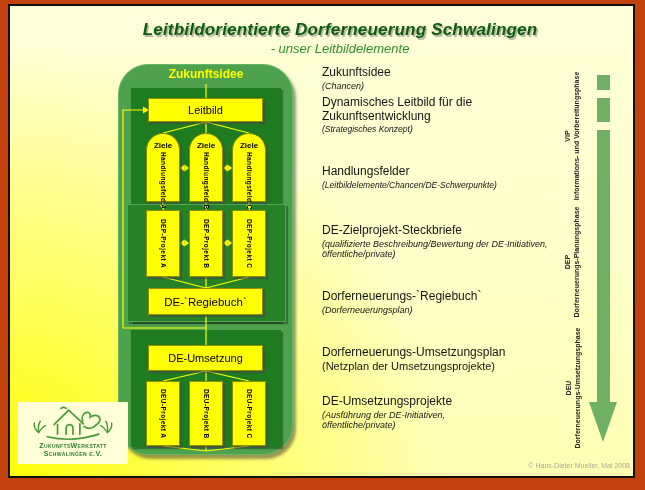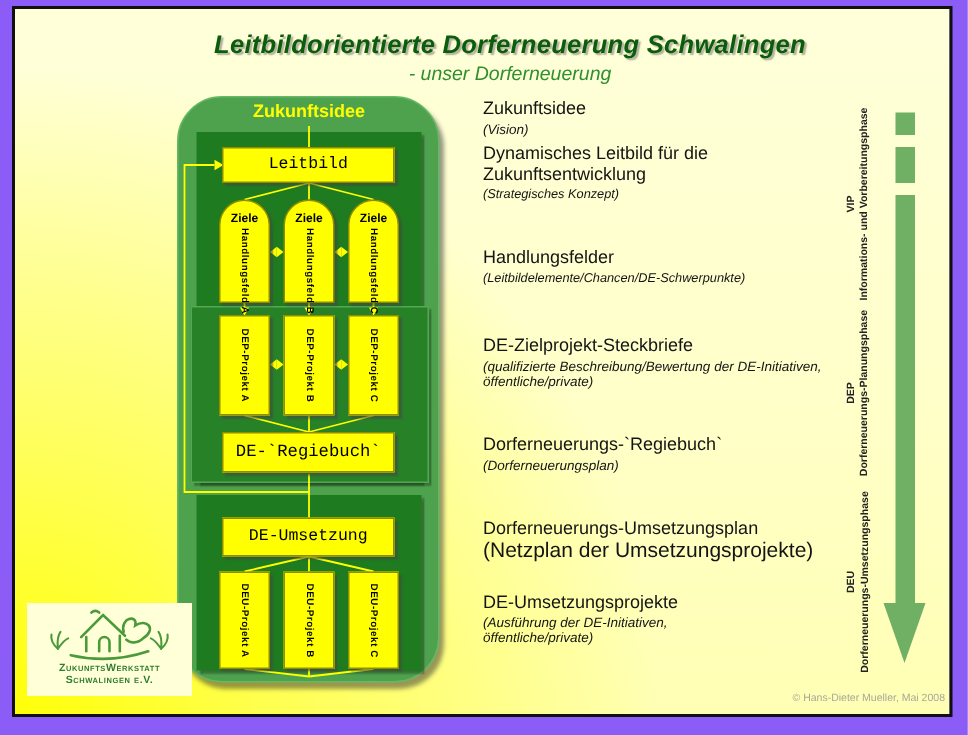--- a/index.html
+++ b/index.html
@@ -1,17 +1,17 @@
 <!DOCTYPE html>
 <html><head>
 <meta charset="utf-8">
 <style>
   html,body{margin:0;padding:0;}
   body{width:645px;height:490px;font-family:"Liberation Sans",sans-serif;}
-  .stage{position:relative;width:645px;height:490px;background:#8b5cf6;overflow:hidden;}
+  .stage{position:relative;width:645px;height:490px;background:#c2410c;overflow:hidden;}
   .slide{position:absolute;left:8px;top:4px;width:623px;height:470px;border:2px solid #101010;overflow:hidden;
          background:
            radial-gradient(circle at 0% 100%, rgba(255,255,0,0.95) 0%, rgba(255,255,0,0.55) 22%, rgba(255,255,0,0) 55%),
            linear-gradient(180deg,#ffffda 0%,#ffffc9 55%,#ffffb4 100%);}
   .canvas{position:absolute;left:-10px;top:-6px;width:645px;height:490px;}
 
   
   .titleblock{position:absolute;left:90px;top:20px;width:500px;text-align:center;}
   .title{font-size:17px;font-weight:bold;font-style:italic;color:#0b5c0b;text-shadow:1.5px 1.5px 1px rgba(110,110,110,0.55);letter-spacing:.2px;}
   .subtitle{font-size:13px;font-style:italic;color:#2f8f2f;margin-top:1px;}
@@ -22,37 +22,37 @@
   .zk-label{position:absolute;left:136px;top:67px;width:140px;text-align:center;font-size:12px;font-weight:bold;color:#ffff00;z-index:4;}
   .panel{position:absolute;background:#1f7b1f;box-shadow:2px 2px 1px rgba(0,0,0,0.3);z-index:2;}
   .panel-vip{left:131px;top:88px;width:150px;height:234px;}
   .panel-dep{left:127px;top:204px;width:159px;height:118px;background:#278127;border:1px solid #54a854;box-sizing:border-box;}
   .panel-deu{left:131px;top:330px;width:150px;height:117px;}
 
   svg.connectors{position:absolute;left:0;top:0;z-index:3;pointer-events:none;}
 
   .ybox{position:absolute;background:#ffff00;border:1px solid #8e8e00;box-sizing:border-box;
         box-shadow:2px 2px 1px rgba(70,70,70,0.55);color:#000;z-index:4;display:flex;align-items:center;justify-content:center;}
-  .hbox{font-size:11px;font-family:Liberation Mono, monospace;}
+  .hbox{font-size:11px;}
   .box-leitbild{left:148px;top:98px;width:115px;height:24px;}
   .box-regiebuch{left:148px;top:288px;width:115px;height:27px;font-size:11.5px;text-align:center;}
   .box-umsetzung{left:148px;top:345px;width:115px;height:26px;}
   .zbox{width:34px;height:69px;top:133px;border-radius:17px 17px 0 0;flex-direction:column;justify-content:flex-start;}
   .zbox .ztop{font-size:8px;font-weight:bold;margin-top:7px;}
   .vtext{writing-mode:vertical-rl;text-orientation:mixed;font-size:6.5px;font-weight:bold;letter-spacing:.4px;white-space:nowrap;}
   .zbox .vtext{margin-top:2px;}
   .pbox{width:34px;height:67px;top:210px;}
   .ubox{width:34px;height:65px;top:381px;}
   .colA{left:146px;} .colB{left:189px;} .colC{left:232px;}
 
   
   .ann{position:absolute;left:322px;color:#141414;}
   .ann .main{font-size:12px;line-height:13.5px;}
   .ann .sub{font-size:9px;font-style:italic;line-height:10.5px;margin-top:1px;}
-  .ann .sub.upright{font-style:normal;font-size:14px;}
+  .ann .sub.upright{font-style:normal;font-size:11px;}
   .ann .extra{font-size:12px;line-height:13.5px;margin-top:2px;}
   .ann1{top:66px;width:230px;}
   .ann2{top:96px;width:190px;}
   .ann2 .sub{font-size:8.5px;}
   .ann3{top:165px;width:240px;}
   .ann3 .sub{font-size:8.5px;}
   .ann4{top:224px;width:245px;}
   .ann5{top:290px;width:230px;}
   .ann6{top:346px;width:230px;}
   .ann7{top:395px;width:165px;}
@@ -79,21 +79,21 @@
 </style>
 </head>
 <body>
 
 <div class="stage">
   <div class="slide">
     <div class="canvas">
 
       <div class="titleblock">
         <div class="title">Leitbildorientierte Dorferneuerung Schwalingen</div>
-        <div class="subtitle">- unser Dorferneuerung</div>
+        <div class="subtitle">- unser Leitbildelemente</div>
       </div>
 
       <div class="container"></div>
       <div class="zk-label">Zukunftsidee</div>
       <div class="panel panel-vip"></div>
       <div class="panel panel-dep"></div>
       <div class="panel panel-deu"></div>
 
       <svg class="connectors" width="645" height="490" viewBox="0 0 645 490">
         <g stroke="#ffff00" stroke-width="1.2" fill="none">
@@ -165,21 +165,21 @@
       </div>
       <div class="ybox ubox colB">
         <span class="vtext">DEU-Projekt B</span>
       </div>
       <div class="ybox ubox colC">
         <span class="vtext">DEU-Projekt C</span>
       </div>
 
       <div class="ann ann1">
         <div class="main">Zukunftsidee</div>
-        <div class="sub">(Vision)</div>
+        <div class="sub">(Chancen)</div>
       </div>
       <div class="ann ann2">
         <div class="main">Dynamisches Leitbild für die Zukunftsentwicklung</div>
         <div class="sub">(Strategisches Konzept)</div>
       </div>
       <div class="ann ann4">
         <div class="main">DE-Zielprojekt-Steckbriefe</div>
         <div class="sub">(qualifizierte Beschreibung/Bewertung der DE-Initiativen, öffentliche/private)</div>
       </div>
       <div class="ann ann3">

